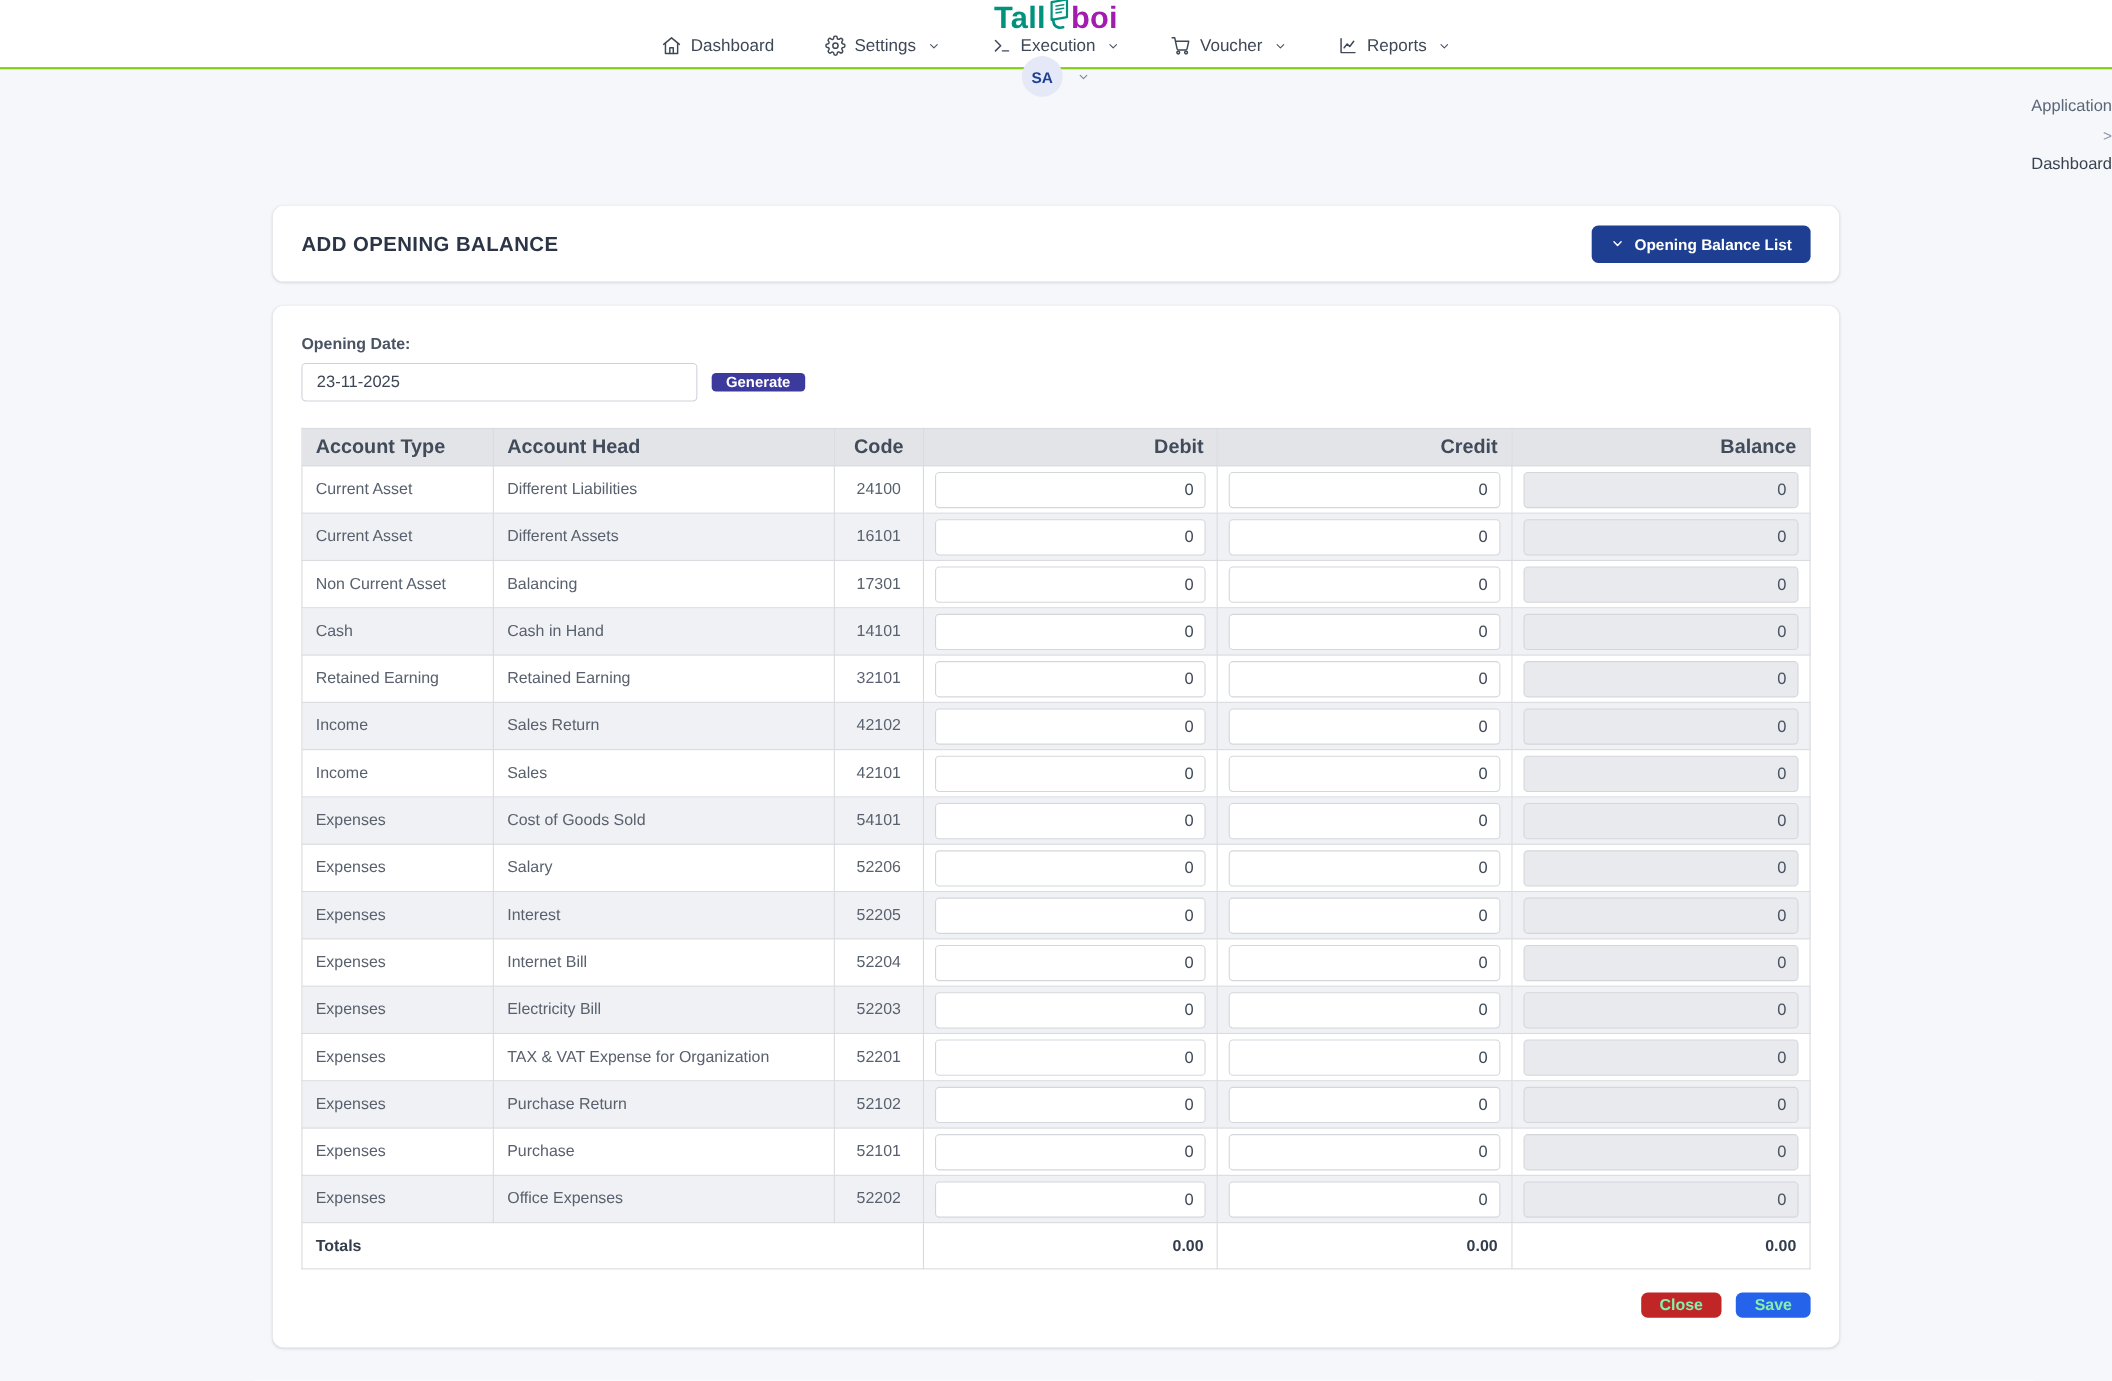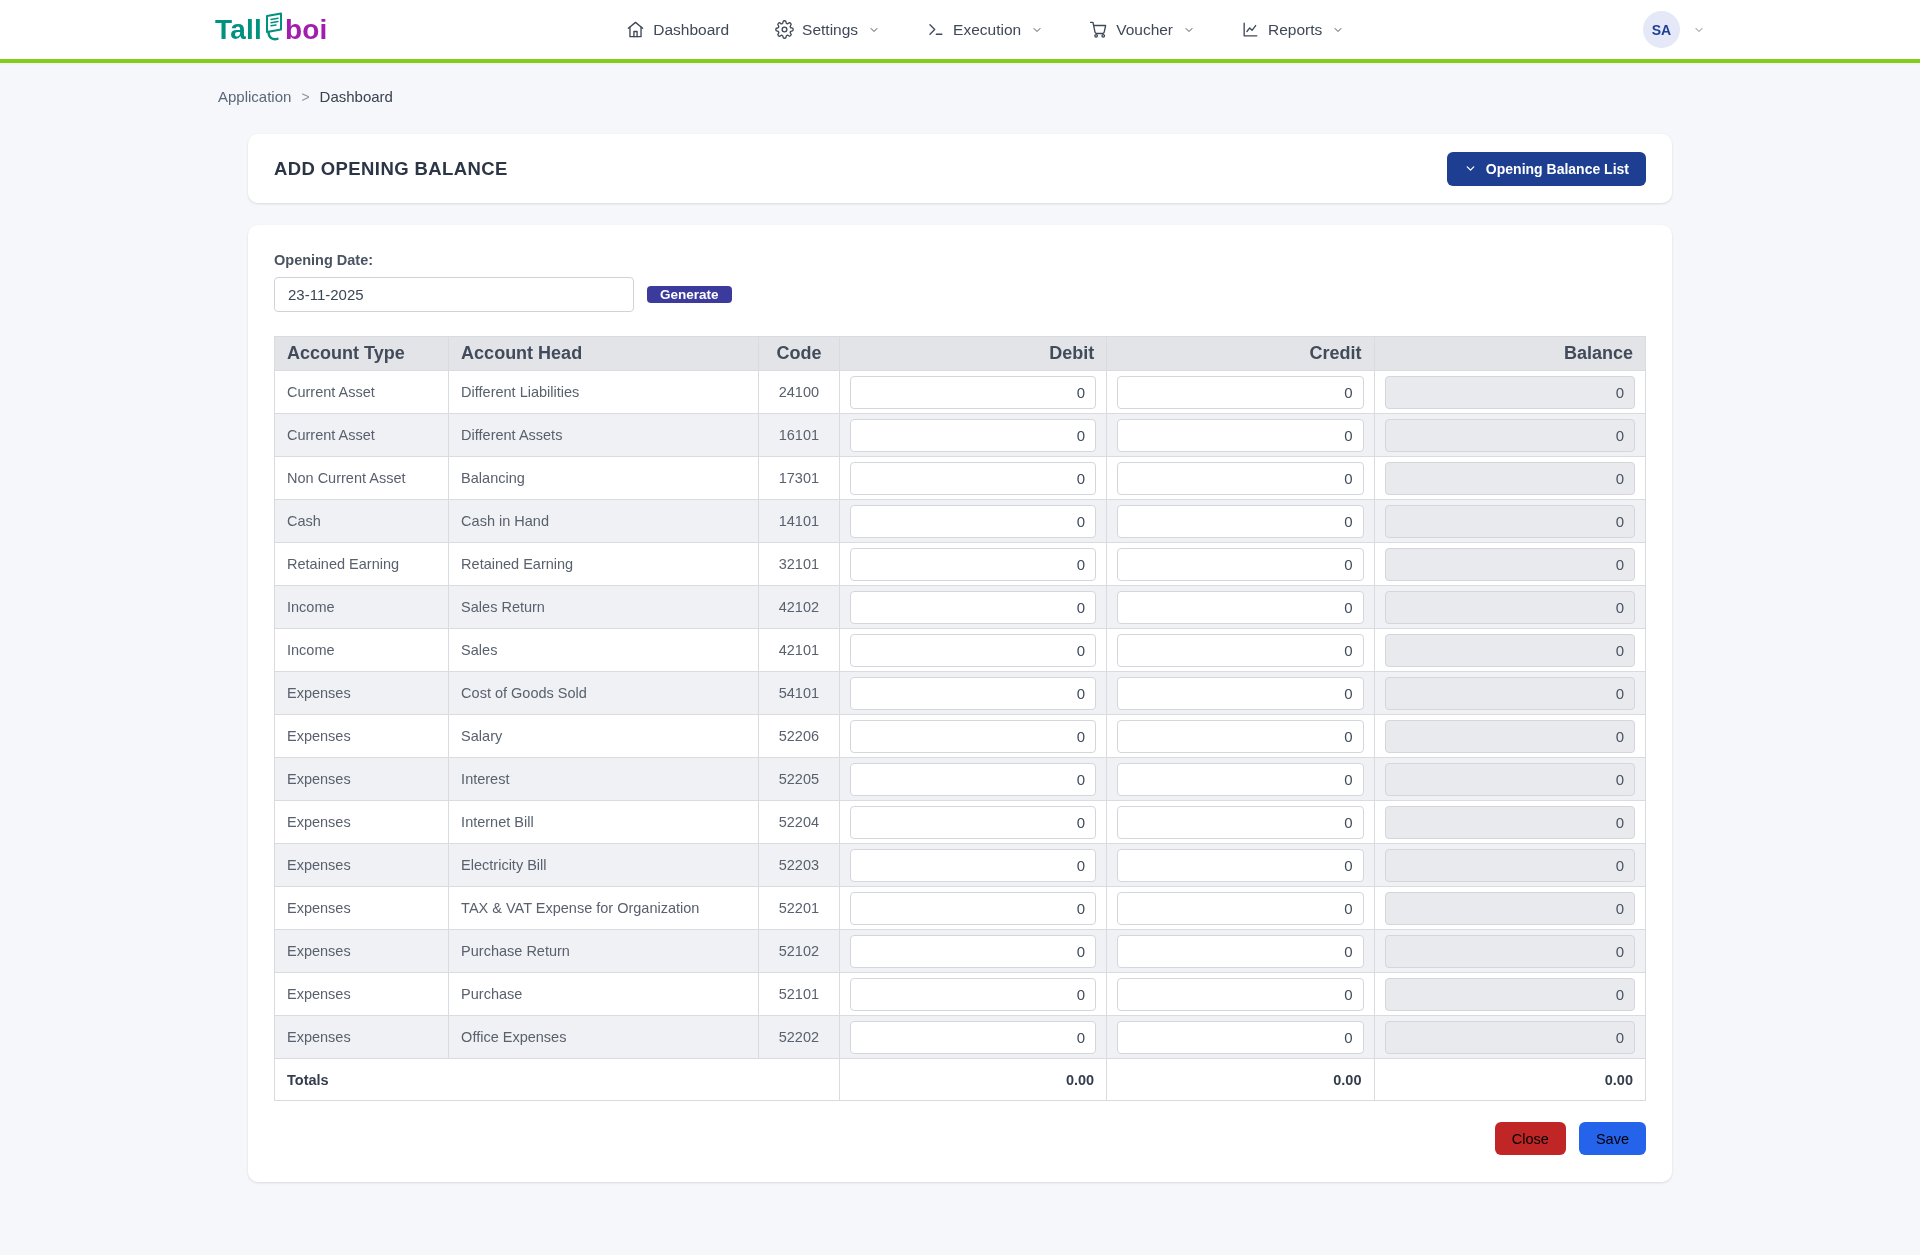--- a/index.html
+++ b/index.html
@@ -7,44 +7,45 @@
   body {
     background: #f5f7fa;
     font-family: "Liberation Sans", sans-serif;
     color: #3f4857;
     overflow: hidden;
   }
   
   .navbar {
     height: 63px;
     background: #ffffff;
-    border-bottom: 4px solid #84cc16;
+    border-bottom: 2px solid #84cc16;
     box-shadow: 0 1px 2px rgba(16,24,40,.05);
     display: flex;
     align-items: center;
     justify-content: space-between;
     padding: 0 215px;
+    flex-direction: column;
   }
   .logo { display: flex; align-items: flex-start; font-size: 28px; font-weight: 700; letter-spacing: .2px; cursor: pointer; }
   .logo .t-teal { color: #00927d; }
   .logo .t-red  { color: #a21caf; }
   .logo svg { margin: -4px 0 0 1px; }
   .nav-center { display: flex; align-items: center; gap: 46px; }
   .nav-item { display: flex; align-items: center; gap: 8px; font-size: 15.5px; font-weight: 500; color: #3f4857; cursor: pointer; white-space: nowrap; }
   .nav-item svg.mi { width: 19px; height: 19px; stroke: #3f4857; fill: none; stroke-width: 1.7; stroke-linecap: round; stroke-linejoin: round; }
   svg.chev { width: 12px; height: 12px; stroke: #4a5363; fill: none; stroke-width: 2; stroke-linecap: round; stroke-linejoin: round; margin-left: 2px; }
   .user-area { display: flex; align-items: center; gap: 11px; cursor: pointer; }
   .avatar {
     width: 37px; height: 37px; border-radius: 50%;
     background: #e4e8f7; color: #1d3f94;
     font-size: 14px; font-weight: 700;
     display: flex; align-items: center; justify-content: center;
   }
   
-  .breadcrumb { margin: 25px 0 0 218px; display: flex; align-items: flex-end; gap: 10px; font-size: 15px; }
+  .breadcrumb { margin: 25px 0 0 218px; display: flex; align-items: flex-end; gap: 10px; font-size: 15px; flex-direction: column; }
   .bc-parent { color: #5b6779; cursor: pointer; }
   .bc-sep { color: #8a94a3; font-size: 14px; }
   .bc-current { color: #39424f; }
   
   .card { background: #fff; border-radius: 10px; box-shadow: 0 1px 3px rgba(16,24,40,.08), 0 1px 2px rgba(16,24,40,.05); }
   .header-card { margin: 29px 248px 0; height: 69px; display: flex; align-items: center; justify-content: space-between; padding: 0 26px; }
   .page-title { font-size: 18.5px; font-weight: 700; color: #2b3546; letter-spacing: .4px; }
   .list-btn {
     background: #1d3e91; color: #fff; border: none; border-radius: 6px;
     height: 34px; padding: 0 17px; font-size: 14px; font-weight: 600;
@@ -78,21 +79,21 @@
     width: 100%; height: 33px; border: 1px solid #d4d6db; border-radius: 4px;
     background: #fff; text-align: right; padding: 0 10px; font-size: 15px;
     color: #414b5a; font-family: inherit; display: block;
   }
   .num-input.balance { background: #e9eaee; border-color: #d4d6db; color: #4a5361; }
   tr.totals-row td { height: 42px; font-weight: 700; color: #333d4c; font-size: 14.5px; background: #fff; padding: 0 12px; }
   td.t-label { text-align: left; }
   td.t-val { text-align: right; }
   
   .actions { display: flex; justify-content: flex-end; gap: 13px; margin-top: 21px; }
-  .btn { border: none; border-radius: 6px; height: 33px; padding: 0 17px; font-size: 14.5px; font-weight: 400; color: #000000; font-family: inherit; cursor: pointer; }
+  .btn { border: none; border-radius: 6px; height: 23px; padding: 0 17px; font-size: 14.5px; font-weight: 700; color: #86efac; font-family: inherit; cursor: pointer; }
   .close-btn { background: #c12626; }
   .save-btn { background: #2563eb; }
 </style>
 </head>
 <body>
 
 <div class="navbar">
   <div class="logo">
     <span class="t-teal">Tall</span>
     <svg width="22" height="34" viewBox="0 0 22 34">

